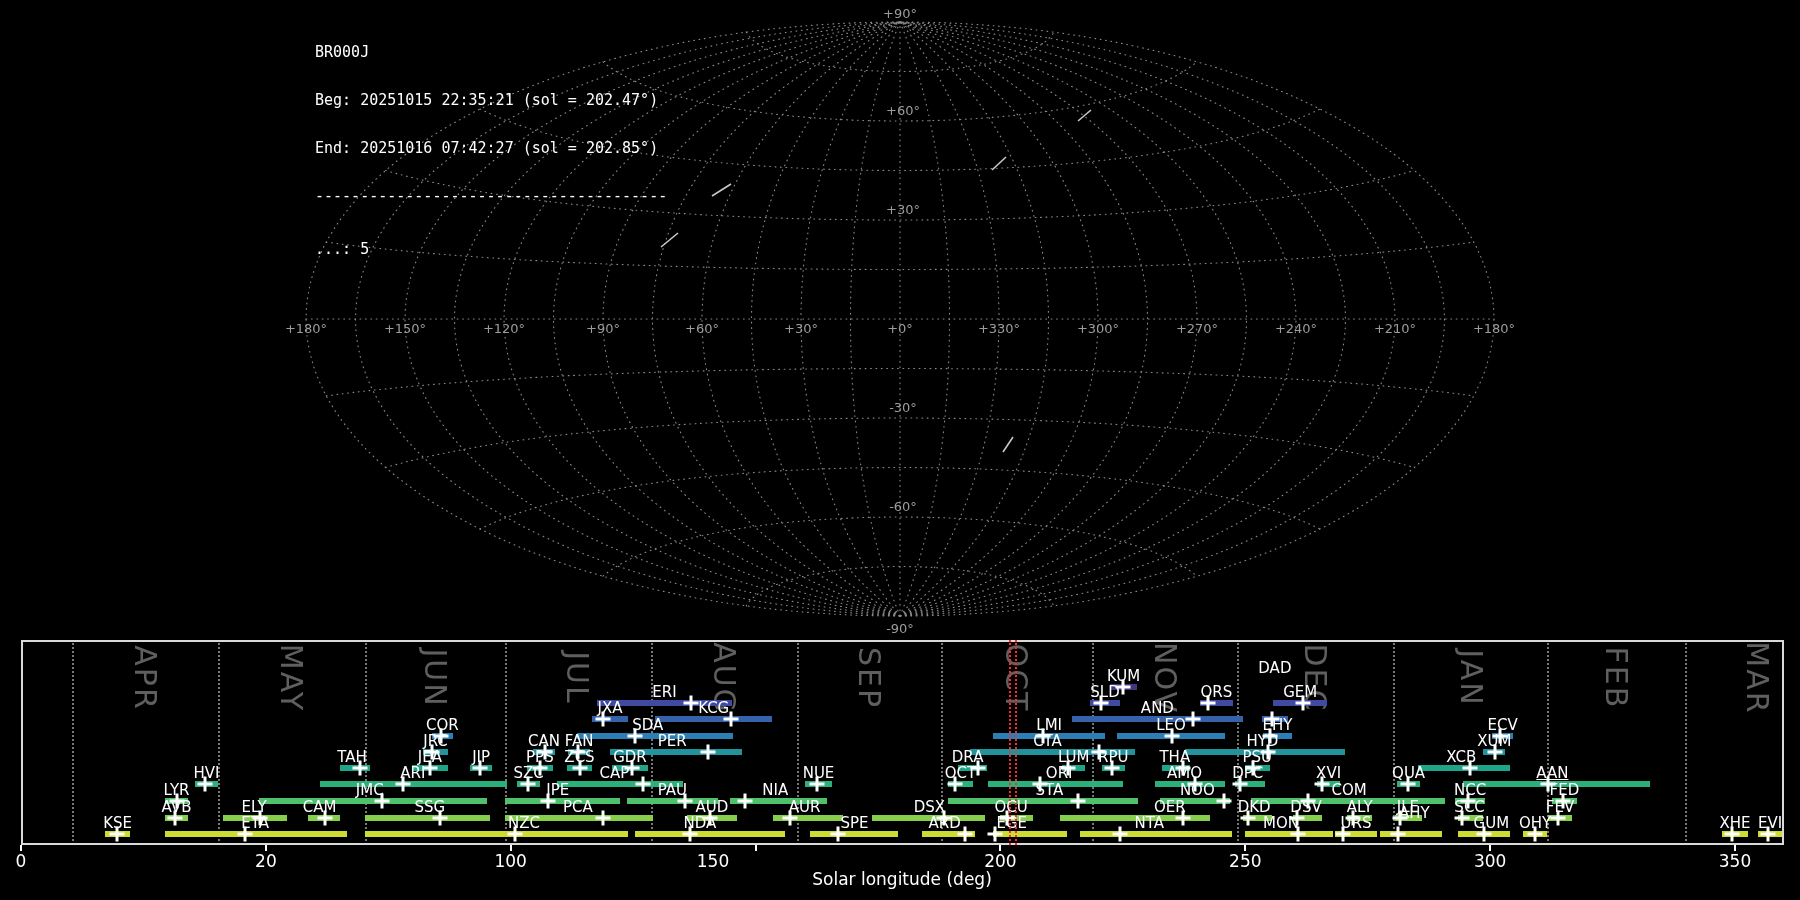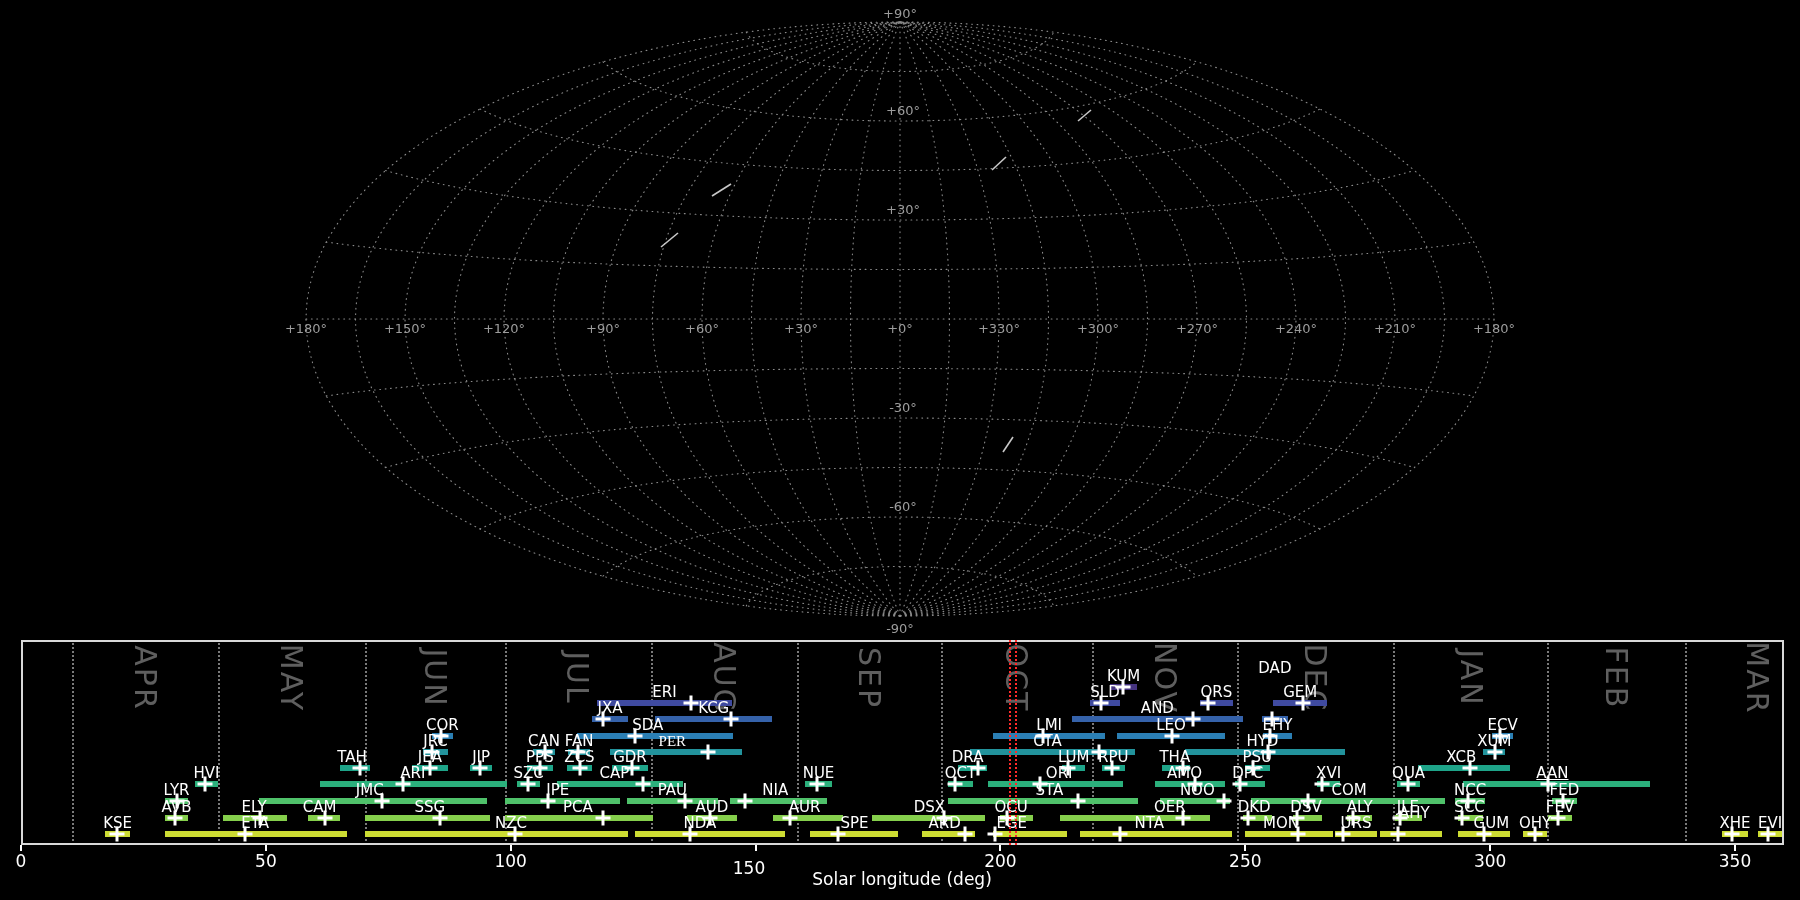--- a/index.html
+++ b/index.html
@@ -94,20 +94,27 @@
         </g>
         <g stroke="#c8c8c8" stroke-width="1.6">
           <line x1="712" y1="196" x2="731" y2="184"></line>
           <line x1="992" y1="170" x2="1006" y2="157"></line>
           <line x1="661" y1="247" x2="678" y2="233"></line>
           <line x1="1003" y1="452" x2="1013" y2="437"></line>
           <line x1="1078" y1="121" x2="1091" y2="110"></line>
         </g>
       </svg>
     </div>
+  <div id="header">
+    <div>BR000J</div>
+    <div>Beg: 20251015 22:35:21 (sol = 202.47°)</div>
+    <div>End: 20251016 07:42:27 (sol = 202.85°)</div>
+    <div>---------------------------------------</div>
+    <div class="cnt">...: 5</div>
+  </div>
   <div id="timeline-holder">
       <span class="mlabel" style="left: 144.9px; top: 678px; position: absolute;">APR</span>
       <div class="msep" style="left: 72.4208px;"></div>
       <span class="mlabel" style="left: 291.327px; top: 678px; position: absolute;">MAY</span>
       <div class="msep" style="left: 217.868px;"></div>
       <span class="mlabel" style="left: 434.815px; top: 678px; position: absolute;">JUN</span>
       <div class="msep" style="left: 364.785px;"></div>
       <span class="mlabel" style="left: 577.324px; top: 678px; position: absolute;">JUL</span>
       <div class="msep" style="left: 504.846px;"></div>
       <span class="mlabel" style="left: 723.751px; top: 678px; position: absolute;">AUG</span>
@@ -176,21 +183,21 @@
       <div class="plus" style="left: 431.9px; top: 752px;"></div>
       <span class="slabel" style="left: 435.5px; top: 748px;">JRC</span>
       <div class="bar" style="left: 533.2px; width: 21.5px; top: 749px; background: rgb(34, 147, 156);"></div>
       <div class="plus" style="left: 545px; top: 752px;"></div>
       <span class="slabel" style="left: 544px; top: 748px;">CAN</span>
       <div class="bar" style="left: 568px; width: 22px; top: 749px; background: rgb(34, 147, 156);"></div>
       <div class="plus" style="left: 577.8px; top: 752px;"></div>
       <span class="slabel" style="left: 579px; top: 748px;">FAN</span>
       <div class="bar" style="left: 610.1px; width: 131.7px; top: 749px; background: rgb(34, 147, 156);"></div>
       <div class="plus" style="left: 708.1px; top: 752px;"></div>
-      <span class="slabel" style="left: 672.3px; top: 748px; font-family: Liberation Serif, serif;">PER</span>
+      <span class="slabel" style="left: 672.3px; top: 748px;">PER</span>
       <div class="bar" style="left: 970.1px; width: 165px; top: 749px; background: rgb(34, 147, 156);"></div>
       <div class="plus" style="left: 1098.9px; top: 752px;"></div>
       <span class="slabel" style="left: 1047.5px; top: 748px;">CTA</span>
       <div class="bar" style="left: 1185.1px; width: 160.1px; top: 749px; background: rgb(34, 147, 156);"></div>
       <div class="plus" style="left: 1267.8px; top: 752px;"></div>
       <span class="slabel" style="left: 1262.4px; top: 748px;">HYD</span>
       <div class="bar" style="left: 1483.3px; width: 22px; top: 749px; background: rgb(34, 147, 156);"></div>
       <div class="plus" style="left: 1495.1px; top: 752px;"></div>
       <span class="slabel" style="left: 1494.3px; top: 748px;">XUM</span>
       <div class="bar" style="left: 339.8px; width: 30.4px; top: 765px; background: rgb(30, 164, 137);"></div>
@@ -344,21 +351,21 @@
       <div class="plus" style="left: 1557.7px; top: 818px;"></div>
       <span class="slabel" style="left: 1560px; top: 814px;">FEV</span>
       <div class="bar" style="left: 105.2px; width: 25px; top: 831px; background: rgb(204, 220, 51);"></div>
       <div class="plus" style="left: 117px; top: 834px;"></div>
       <span class="slabel" style="left: 117.7px; top: 830px;">KSE</span>
       <div class="bar" style="left: 165px; width: 182.2px; top: 831px; background: rgb(204, 220, 51);"></div>
       <div class="plus" style="left: 244.8px; top: 834px;"></div>
       <span class="slabel" style="left: 255.1px; top: 830px; text-align: center;">ETA</span>
       <div class="bar" style="left: 364.8px; width: 263.5px; top: 831px; background: rgb(204, 220, 51);"></div>
       <div class="plus" style="left: 515.1px; top: 834px;"></div>
-      <span class="slabel" style="left: 511px; top: 830px;">NZC</span>
+      <span class="slabel" style="left: 524px; top: 830px;">NZC</span>
       <div class="bar" style="left: 635.1px; width: 149.9px; top: 831px; background: rgb(204, 220, 51);"></div>
       <div class="plus" style="left: 690px; top: 834px;"></div>
       <span class="slabel" style="left: 699.8px; top: 830px;">NDA</span>
       <div class="bar" style="left: 809.9px; width: 88.1px; top: 831px; background: rgb(204, 220, 51);"></div>
       <div class="plus" style="left: 837.9px; top: 834px;"></div>
       <span class="slabel" style="left: 854.5px; top: 830px;">SPE</span>
       <div class="bar" style="left: 922.1px; width: 52.9px; top: 831px; background: rgb(204, 220, 51);"></div>
       <div class="plus" style="left: 965.2px; top: 834px;"></div>
       <span class="slabel" style="left: 944.6px; top: 830px;">ARD</span>
       <div class="bar" style="left: 993.1px; width: 73.9px; top: 831px; background: rgb(204, 220, 51);"></div>
@@ -385,25 +392,25 @@
       <div class="bar" style="left: 1721.8px; width: 26.4px; top: 831px; background: rgb(204, 220, 51);"></div>
       <div class="plus" style="left: 1732.1px; top: 834px;"></div>
       <span class="slabel" style="left: 1735px; top: 830px;">XHE</span>
       <div class="bar" style="left: 1758px; width: 24px; top: 831px; background: rgb(204, 220, 51);"></div>
       <div class="plus" style="left: 1767.8px; top: 834px;"></div>
       <span class="slabel" style="left: 1770px; top: 830px;">EVI</span>
       <div class="redline" style="left: 1009.2px;"></div>
       <div class="tick" style="left: 20px;"></div>
       <span class="ticklabel" style="left: 21px;">0</span>
       <div class="tick" style="left: 264.9px;"></div>
-      <span class="ticklabel" style="left: 265.9px;">50</span>
+      <span class="ticklabel" style="left: 265.9px;">20</span>
       <div class="tick" style="left: 509.7px;"></div>
       <span class="ticklabel" style="left: 510.7px;">100</span>
       <div class="tick" style="left: 754.6px;"></div>
-      <span class="ticklabel" style="left: 749px; margin-top: 7px;">150</span>
+      <span class="ticklabel" style="left: 713px;">150</span>
       <div class="tick" style="left: 999.4px;"></div>
       <span class="ticklabel" style="left: 1000.4px;">200</span>
       <div class="tick" style="left: 1244.3px;"></div>
       <span class="ticklabel" style="left: 1245.3px;">250</span>
       <div class="tick" style="left: 1489.2px;"></div>
       <span class="ticklabel" style="left: 1490.2px;">300</span>
       <div class="tick" style="left: 1734px;"></div>
       <span class="ticklabel" style="left: 1735px;">350</span>
     </div>
   <div id="xlabel">Solar longitude (deg)</div>

